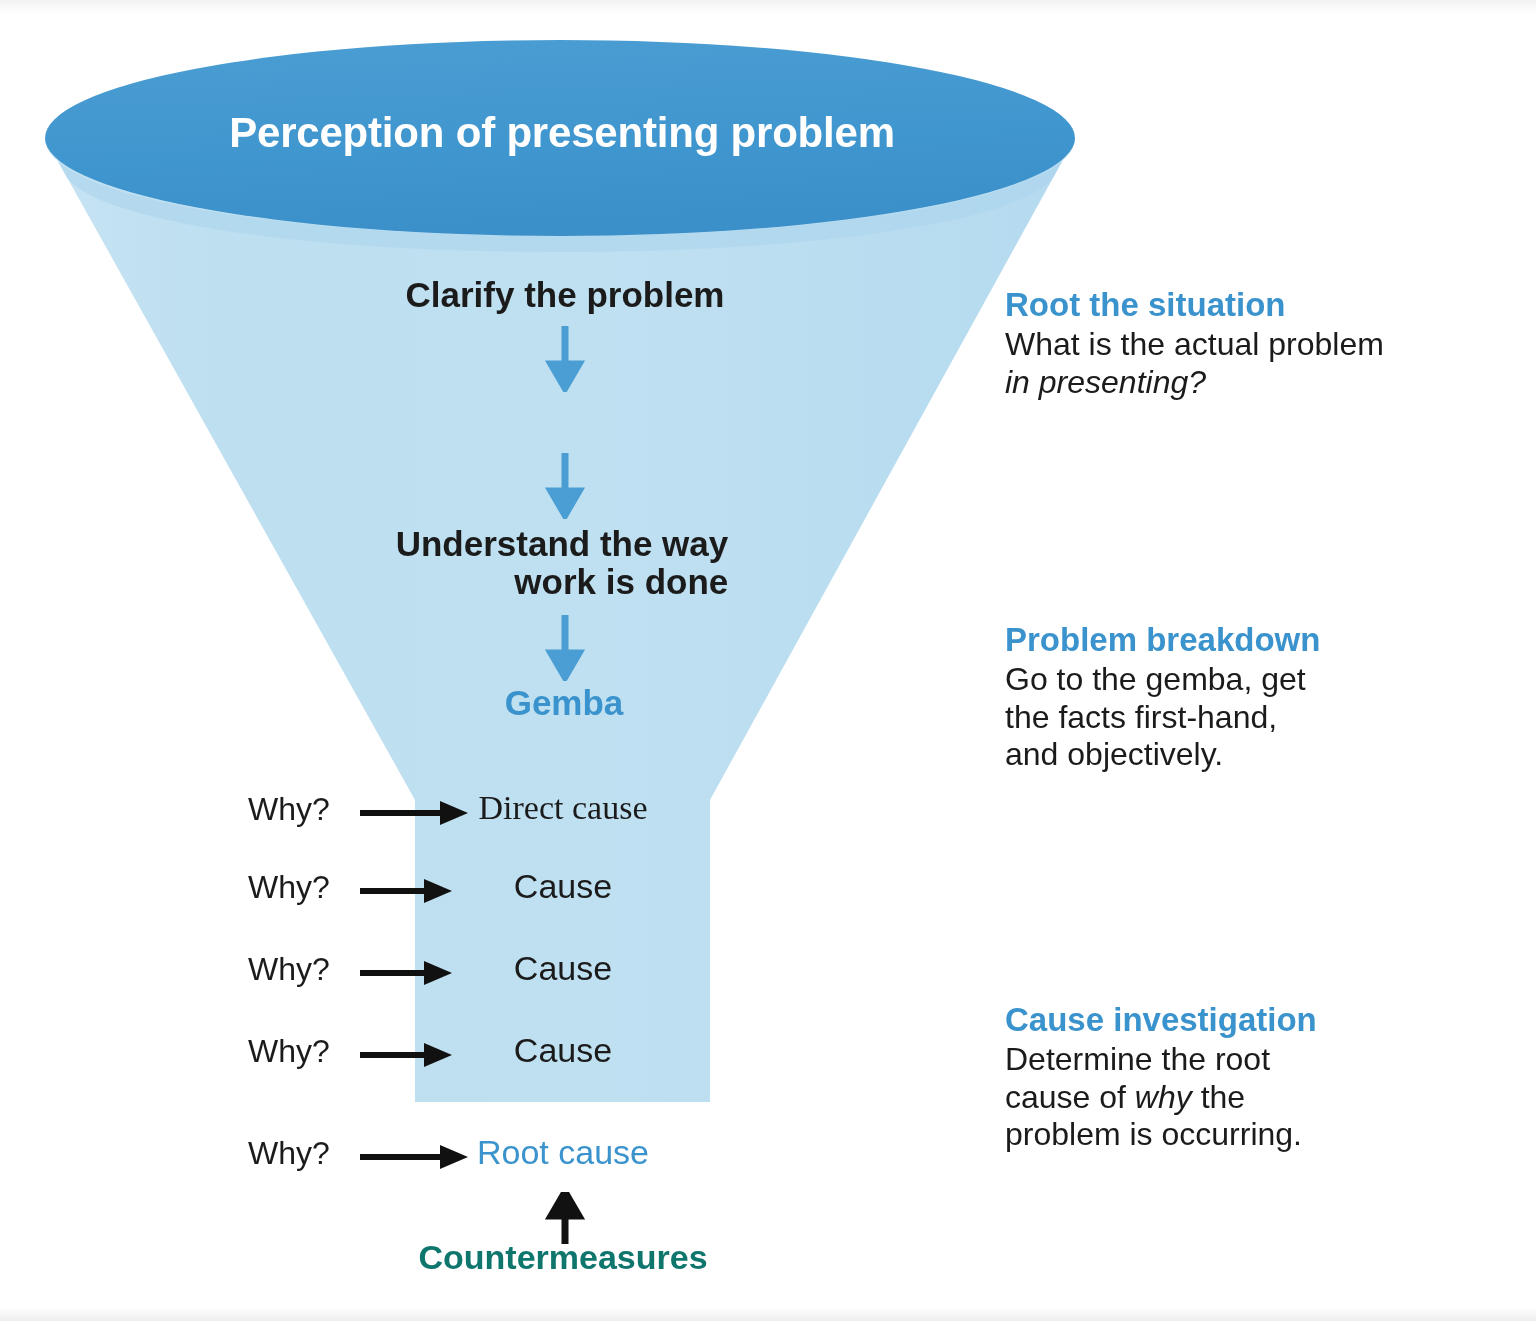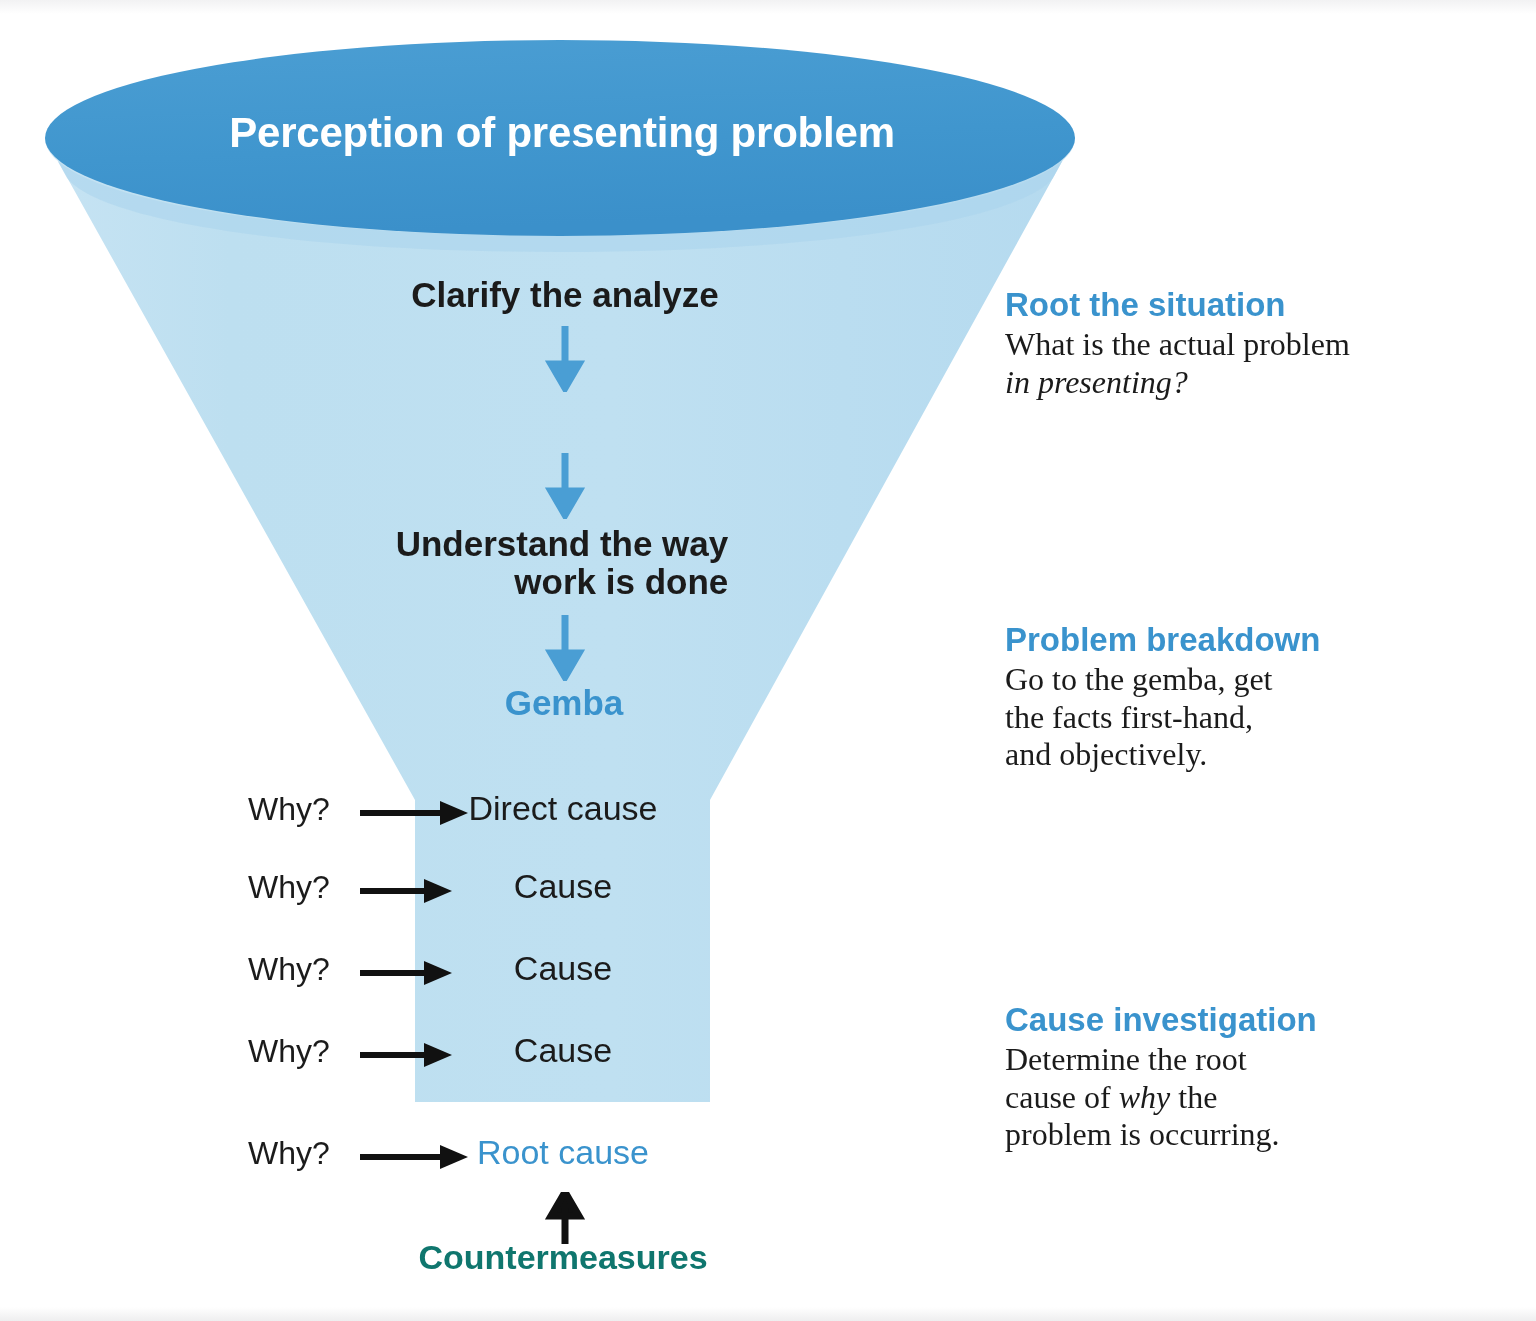--- a/index.html
+++ b/index.html
@@ -71,21 +71,21 @@
   }
   .cause-label {
     font-size: 34px;
     color: #1b1b1b;
     left: 563px;
   }
   .cause-label.root {
     font-weight: normal;
     color: #3a93cd;
   }
-  #cause-0 { font-weight: normal; }
+  #cause-0 { font-weight: normal; font-family: Liberation Serif, serif; }
 
   #countermeasures {
     left: 563px;
     top: 1239px;
     font-size: 34px;
     font-weight: bold;
     color: #0f766e;
   }
 
   .note {
@@ -98,21 +98,20 @@
     font-weight: bold;
     color: #3a93cd;
     line-height: 1.18;
     margin: 0 0 1px 0;
   }
   .note-body {
     font-size: 32px;
     color: #1b1b1b;
     line-height: 1.18;
     margin: 0;
-    font-family: Liberation Serif, serif;
   }
   .note-body em { font-style: italic; }
   #note-0 { top: 286px; }
   #note-1 { top: 621px; }
   #note-2 { top: 1001px; }
 </style>
 </head>
 <body>
 
 <div id="root">
@@ -149,21 +148,21 @@
              L 1053,178
              C 1018,222 815,252 560,252
              C 305,252 102,222 67,178
              Z" fill="#a9d4ec" opacity="0.55"></path>
 
     <ellipse cx="560" cy="138" rx="515" ry="98" fill="url(#capGrad)"></ellipse>
   </svg>
 
   <div class="txt center" id="funnel-title">Perception of presenting problem</div>
 
-  <div class="txt center step-dark" id="step-clarify">Clarify the analyze</div>
+  <div class="txt center step-dark" id="step-clarify">Clarify the problem</div>
 
 
   <div class="txt center step-dark" id="step-understand">Understand the way
 work is done</div>
 
   <div class="txt center step-blue" id="step-gemba">Gemba</div>
 
   <svg style="position:absolute;left:540px;top:326px" width="50" height="66">
     <path d="M25,0 L25,44 M25,62 L11,38 L39,38 Z" stroke="#4a9ed4" stroke-width="7" fill="#4a9ed4"></path>
   </svg>

